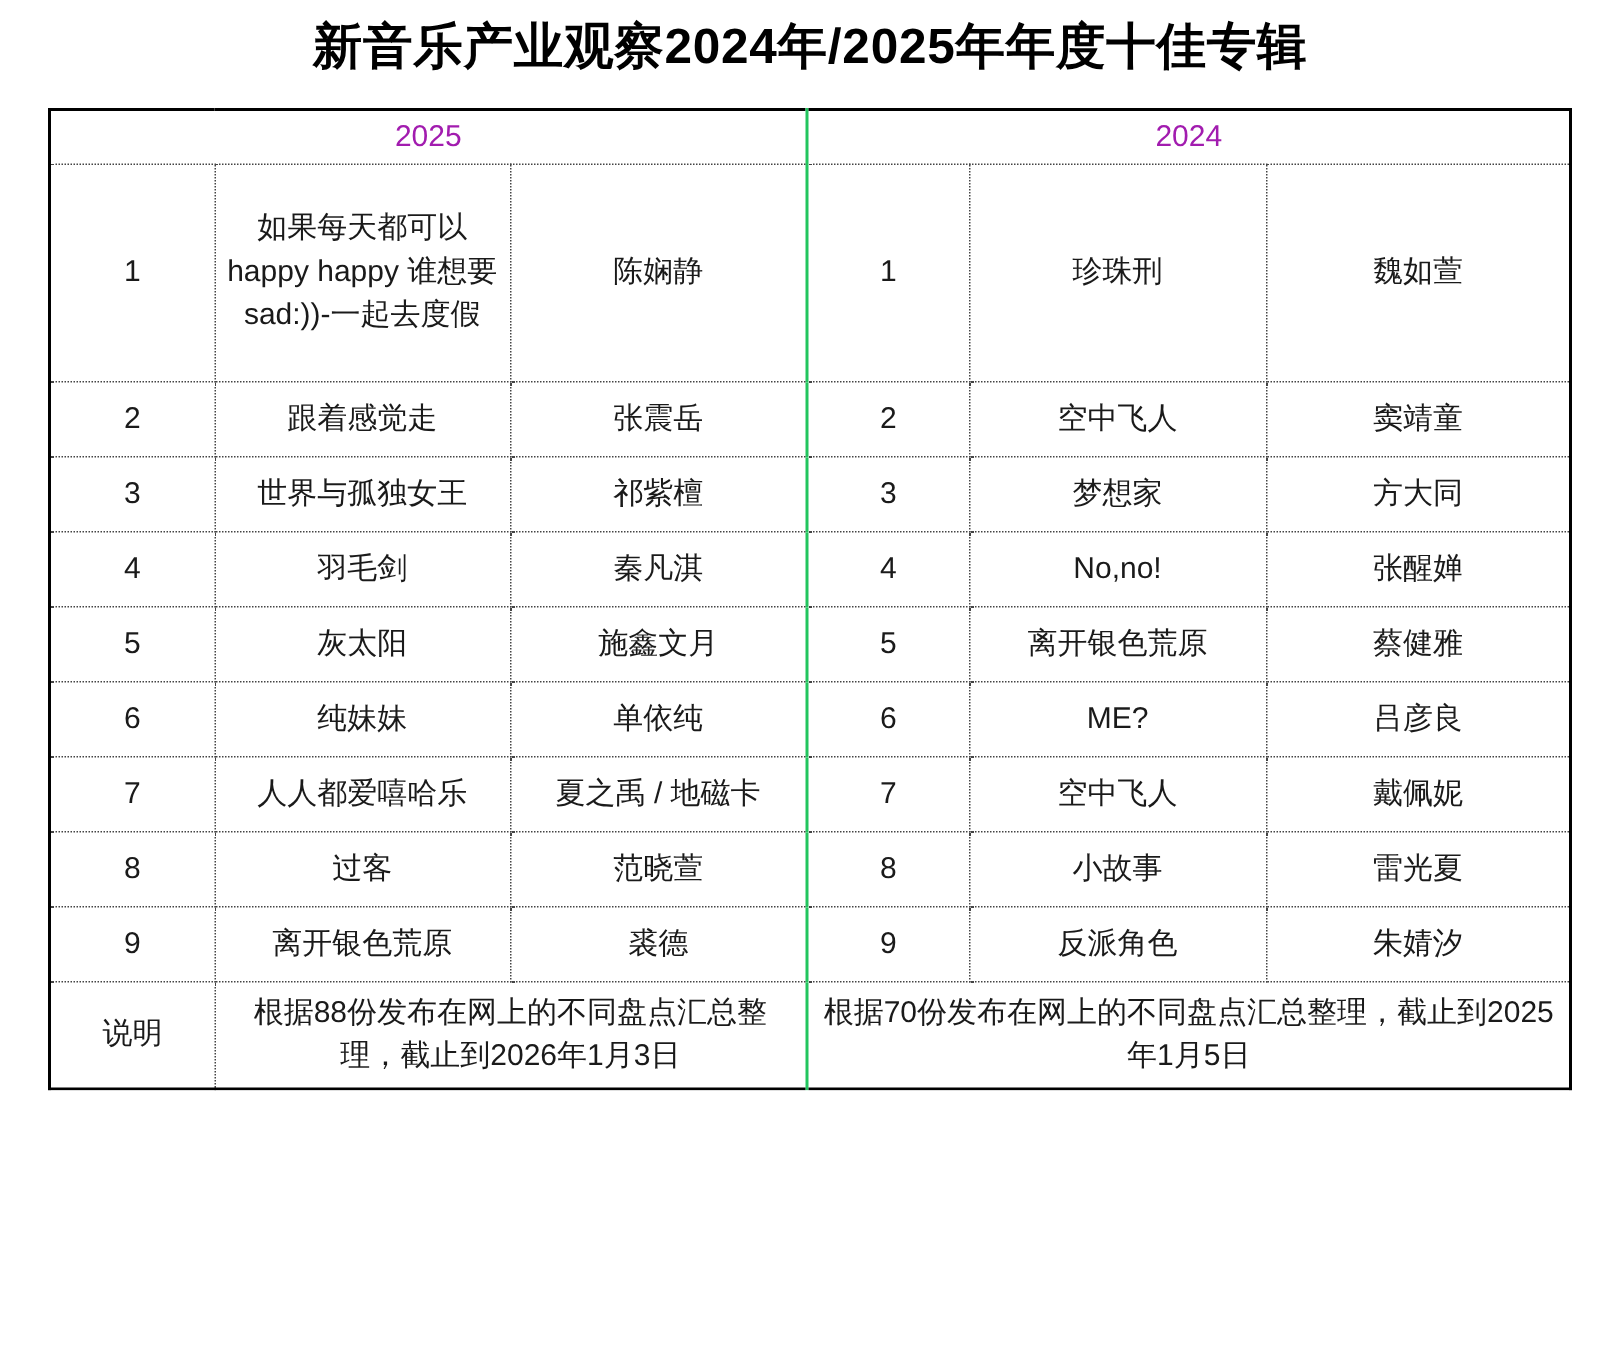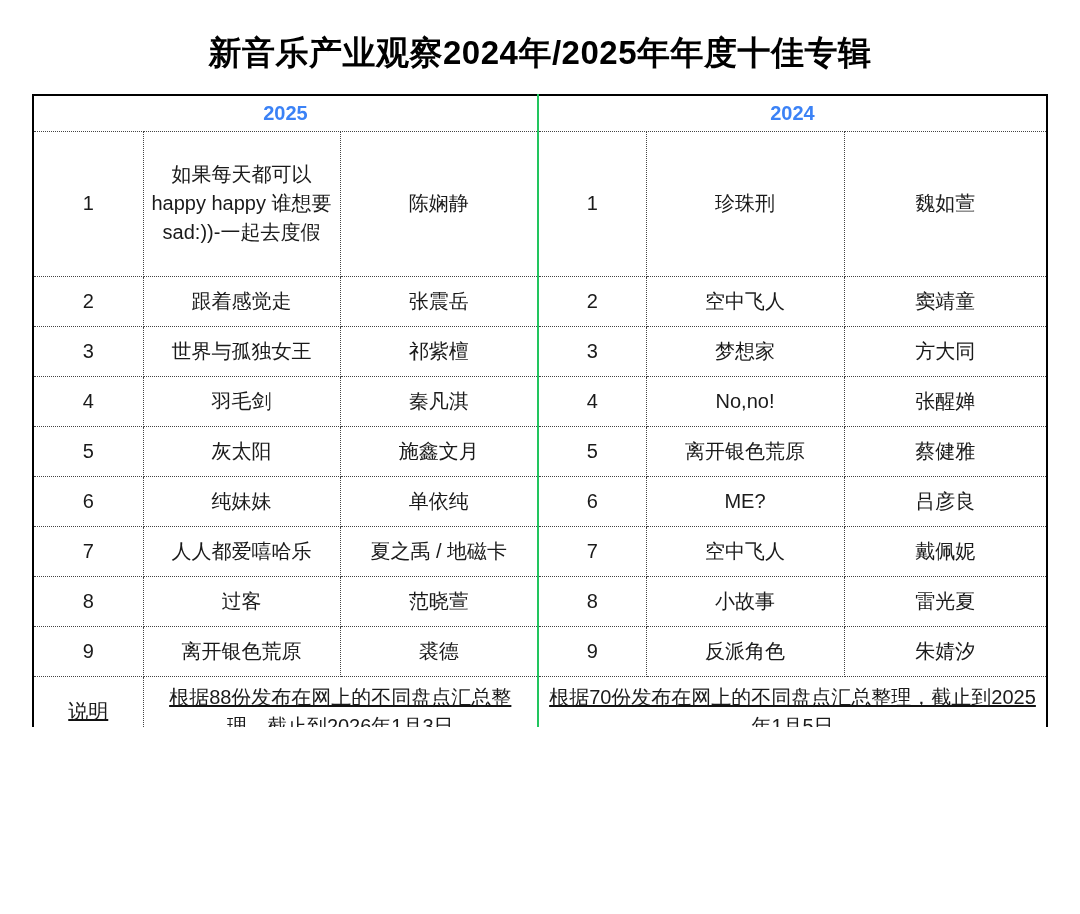--- a/index.html
+++ b/index.html
@@ -7,21 +7,21 @@
     padding: 0;
     background: #ffffff;
     font-family: "Liberation Sans", "DejaVu Sans", sans-serif;
     color: #111111;
   }
   .page {
     width: 1080px;
     height: 727px;
     background: #ffffff;
     box-sizing: border-box;
-    padding-top: 32px;
+    padding-top: 10px;
     overflow: hidden;
   }
   h1.title {
     margin: 0 0 20px 0;
     text-align: center;
     font-size: 33px;
     line-height: 42px;
     font-weight: 700;
     color: #000000;
     letter-spacing: 0.5px;
@@ -41,30 +41,30 @@
     line-height: 1.45;
     color: #1a1a1a;
     padding: 2px 6px;
     word-wrap: break-word;
   }
   table.albums td.divider {
     border-left: 2px solid #22c55e;
   }
   tr.year-row { height: 36px; }
   tr.year-row td {
-    font-weight: 700;
+    font-weight: 400;
     font-size: 20px;
-    color: #3b82f6;
+    color: #a21caf;
     padding: 1px 6px;
   }
   tr.head-row { height: 56px; }
   tr.data-row { height: 50px; }
   tr.row-first { height: 145px; }
   tr.row-last { height: 67px; }
-  tr.note-row { height: 72px; text-decoration: underline; }
+  tr.note-row { height: 72px; }
   td.note-text {
     text-align: left;
     font-size: 19px;
     line-height: 1.55;
     padding: 6px 10px;
   }
 </style>
 </head>
 <body>
 

